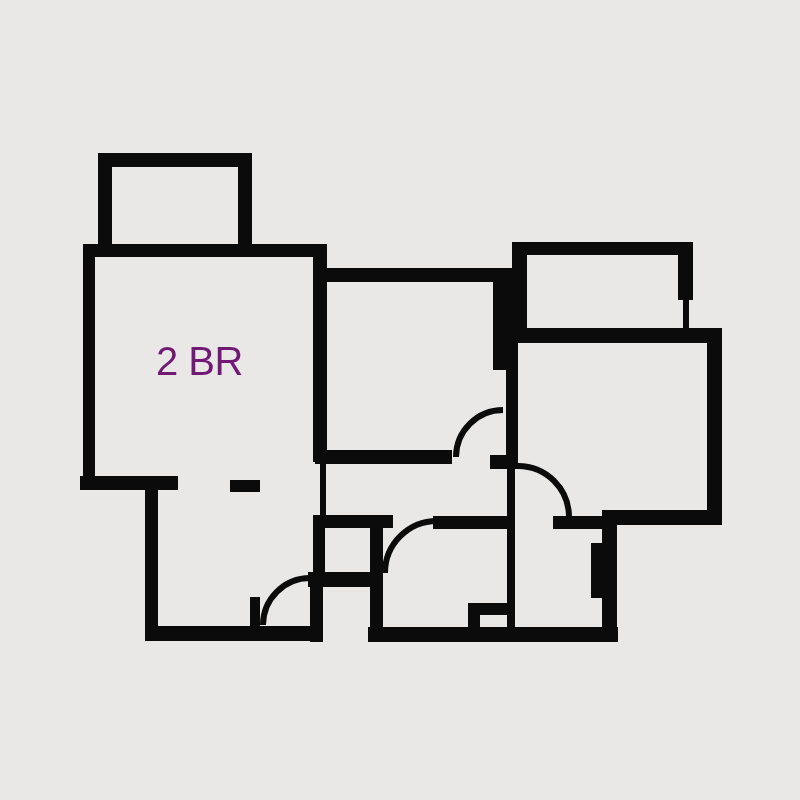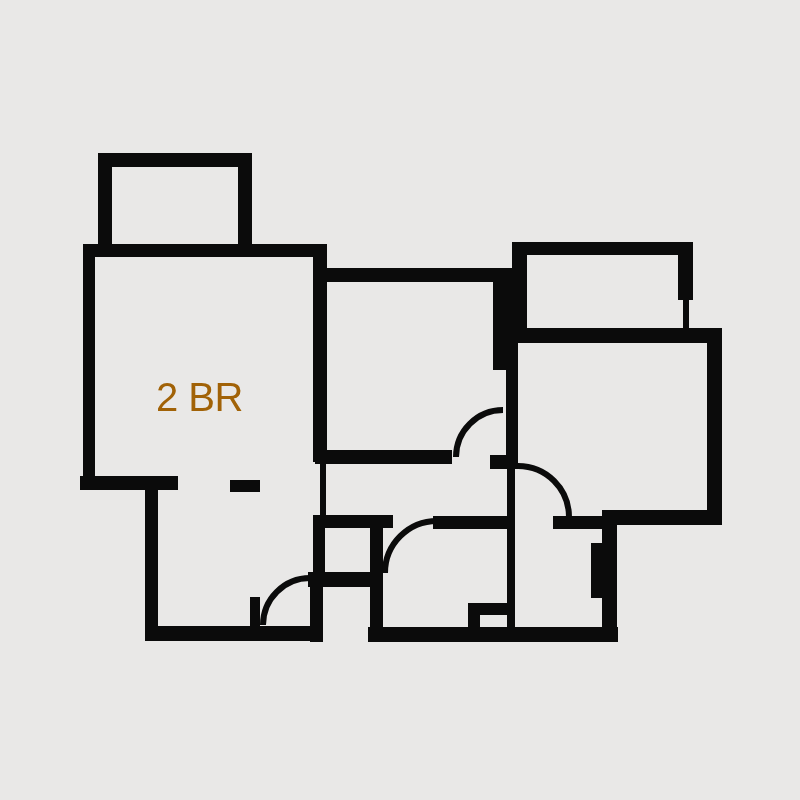--- a/index.html
+++ b/index.html
@@ -73,14 +73,14 @@
       <rect x="603" y="510" width="119" height="15" fill="#0b0b0b"></rect>
       <rect x="602" y="510" width="15" height="132" fill="#0b0b0b"></rect>
       <rect x="591" y="543" width="11" height="55" fill="#0b0b0b"></rect>
       <rect x="468" y="603" width="12" height="24" fill="#0b0b0b"></rect>
       <rect x="468" y="603" width="39" height="12" fill="#0b0b0b"></rect>
       <path d="M456,457 A47,47 0 0 1 503,410" fill="none" stroke="#0b0b0b" stroke-width="6"></path>
       <path d="M518,466 A51,51 0 0 1 569,517" fill="none" stroke="#0b0b0b" stroke-width="6"></path>
       <path d="M385,573 A52,52 0 0 1 437,521" fill="none" stroke="#0b0b0b" stroke-width="6"></path>
       <path d="M263,625 A47,47 0 0 1 310,578" fill="none" stroke="#0b0b0b" stroke-width="6"></path>
     </svg>
-  <div class="room-label" style="color: #a16207; margin-top: 36px;">2 BR</div>
+  <div class="room-label" style="color: #701a75;">2 BR</div>
 </div>
 
 </body></html>

